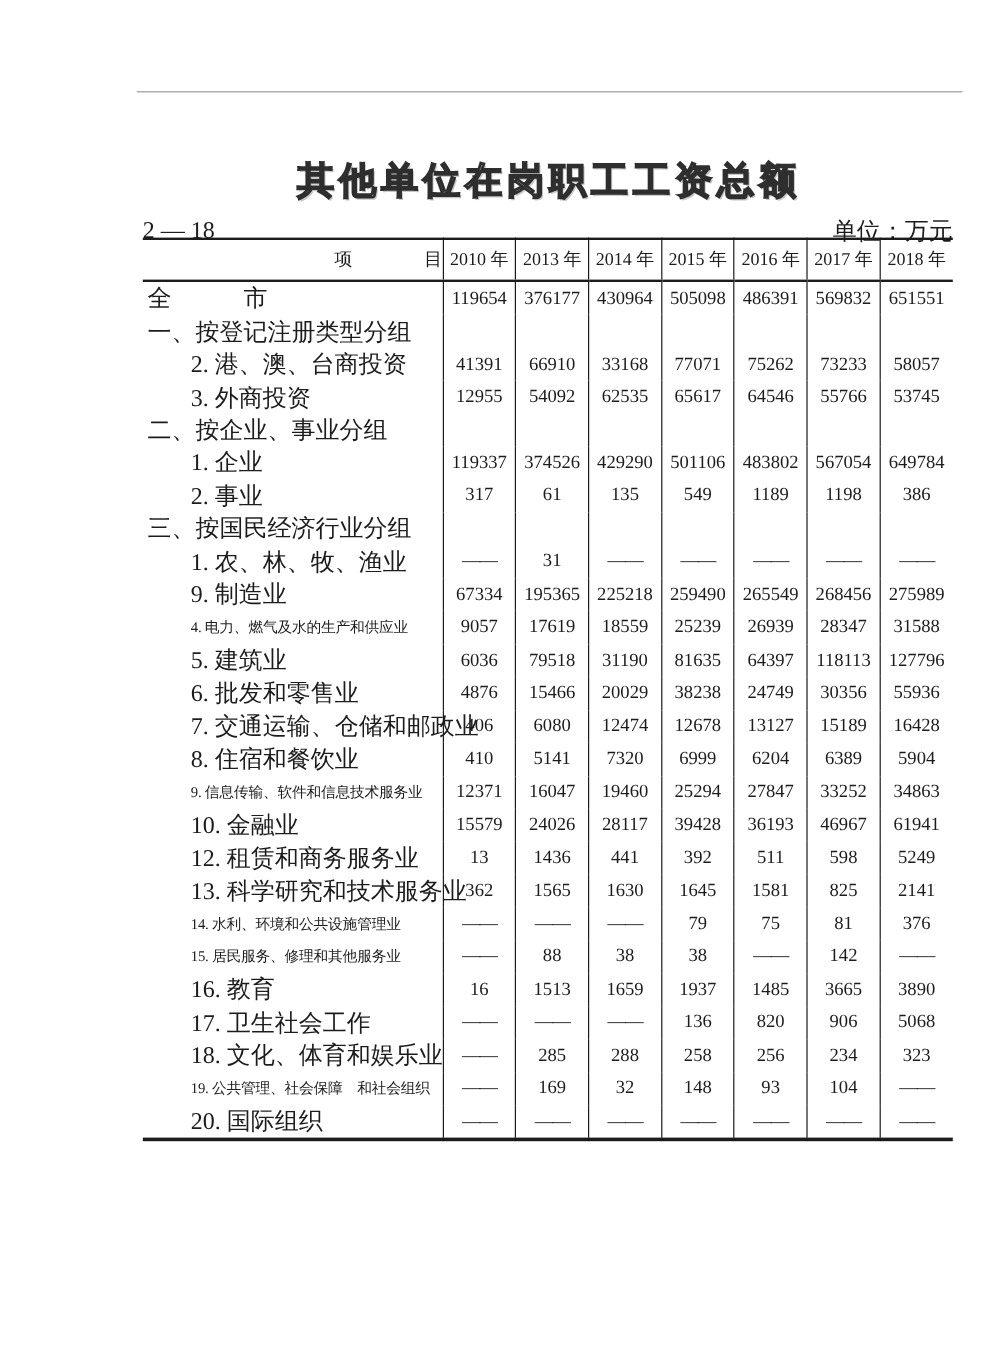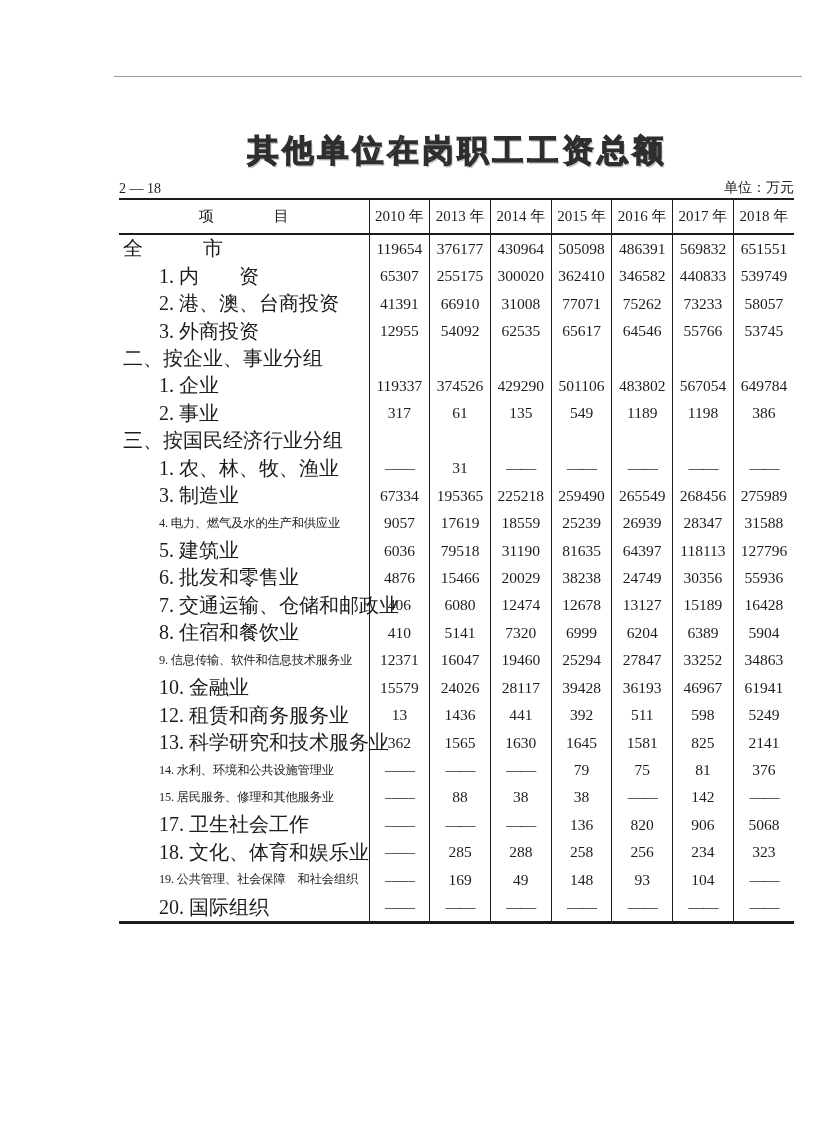--- a/index.html
+++ b/index.html
@@ -20,38 +20,39 @@
     position:absolute;top:130px;left:0;width:100%;
     text-align:center;
     font-size:31px;font-weight:bold;letter-spacing:4px;
     color:#ffffff;
     -webkit-text-stroke:1.3px #2e2e2e;
     text-shadow:1.5px 1.5px 0 #c8c8c8;
     white-space:nowrap;
   }
   .meta-row{
     position:absolute;top:179px;left:75px;width:675px;
-    display:flex;justify-content:space-between;align-items:flex-end;
-    font-size:14px;
+    display:flex;justify-content:space-between;align-items:center;
+    font-size:20px;
   }
   table.stat{
     position:absolute;top:198px;left:75px;width:675px;
     border-collapse:collapse;table-layout:fixed;
     border-top:2px solid #1c1c1c;
     border-bottom:3px solid #1c1c1c;
   }
   col.c-label{width:250px;}
   col.c-year{width:60.7px;}
   thead th{
     height:33px;
     font-weight:normal;
     font-size:15px;
     border-bottom:2px solid #1c1c1c;
     white-space:nowrap;
     padding:0;
+    text-align:right;
   }
   th.year,td.val{
     border-left:1px solid #1c1c1c;
     text-align:center;
   }
   tbody td{
     height:27.45px;
     font-size:15.5px;
     padding:0;
     white-space:nowrap;
@@ -108,34 +109,34 @@
           <td class="label">全　　　市</td>
           <td class="val">119654</td>
           <td class="val">376177</td>
           <td class="val">430964</td>
           <td class="val">505098</td>
           <td class="val">486391</td>
           <td class="val">569832</td>
           <td class="val">651551</td>
         </tr>
         <tr>
-          <td class="label indent">1. 内　　资</td>
-          <td class="val">65307</td>
-          <td class="val">255175</td>
-          <td class="val">300020</td>
-          <td class="val">362410</td>
-          <td class="val">346582</td>
-          <td class="val">440833</td>
-          <td class="val">539749</td>
+          <td class="label">一、按登记注册类型分组</td>
+          <td class="val"></td>
+          <td class="val"></td>
+          <td class="val"></td>
+          <td class="val"></td>
+          <td class="val"></td>
+          <td class="val"></td>
+          <td class="val"></td>
         </tr>
         <tr>
           <td class="label indent">2. 港、澳、台商投资</td>
           <td class="val">41391</td>
           <td class="val">66910</td>
-          <td class="val">31008</td>
+          <td class="val">33168</td>
           <td class="val">77071</td>
           <td class="val">75262</td>
           <td class="val">73233</td>
           <td class="val">58057</td>
         </tr>
         <tr>
           <td class="label indent">3. 外商投资</td>
           <td class="val">12955</td>
           <td class="val">54092</td>
           <td class="val">62535</td>
@@ -188,21 +189,21 @@
           <td class="label indent">1. 农、林、牧、渔业</td>
           <td class="val dash">——</td>
           <td class="val">31</td>
           <td class="val dash">——</td>
           <td class="val dash">——</td>
           <td class="val dash">——</td>
           <td class="val dash">——</td>
           <td class="val dash">——</td>
         </tr>
         <tr>
-          <td class="label indent">3. 制造业</td>
+          <td class="label indent">9. 制造业</td>
           <td class="val">67334</td>
           <td class="val">195365</td>
           <td class="val">225218</td>
           <td class="val">259490</td>
           <td class="val">265549</td>
           <td class="val">268456</td>
           <td class="val">275989</td>
         </tr>
         <tr>
           <td class="label indent small">4. 电力、燃气及水的生产和供应业</td>
@@ -308,20 +309,30 @@
           <td class="label indent small">15. 居民服务、修理和其他服务业</td>
           <td class="val dash">——</td>
           <td class="val">88</td>
           <td class="val">38</td>
           <td class="val">38</td>
           <td class="val dash">——</td>
           <td class="val">142</td>
           <td class="val dash">——</td>
         </tr>
         <tr>
+          <td class="label indent">16. 教育</td>
+          <td class="val">16</td>
+          <td class="val">1513</td>
+          <td class="val">1659</td>
+          <td class="val">1937</td>
+          <td class="val">1485</td>
+          <td class="val">3665</td>
+          <td class="val">3890</td>
+        </tr>
+        <tr>
           <td class="label indent">17. 卫生社会工作</td>
           <td class="val dash">——</td>
           <td class="val dash">——</td>
           <td class="val dash">——</td>
           <td class="val">136</td>
           <td class="val">820</td>
           <td class="val">906</td>
           <td class="val">5068</td>
         </tr>
         <tr>
@@ -331,21 +342,21 @@
           <td class="val">288</td>
           <td class="val">258</td>
           <td class="val">256</td>
           <td class="val">234</td>
           <td class="val">323</td>
         </tr>
         <tr>
           <td class="label indent small">19. 公共管理、社会保障　和社会组织</td>
           <td class="val dash">——</td>
           <td class="val">169</td>
-          <td class="val">49</td>
+          <td class="val">32</td>
           <td class="val">148</td>
           <td class="val">93</td>
           <td class="val">104</td>
           <td class="val dash">——</td>
         </tr>
         <tr>
           <td class="label indent">20. 国际组织</td>
           <td class="val dash">——</td>
           <td class="val dash">——</td>
           <td class="val dash">——</td>

